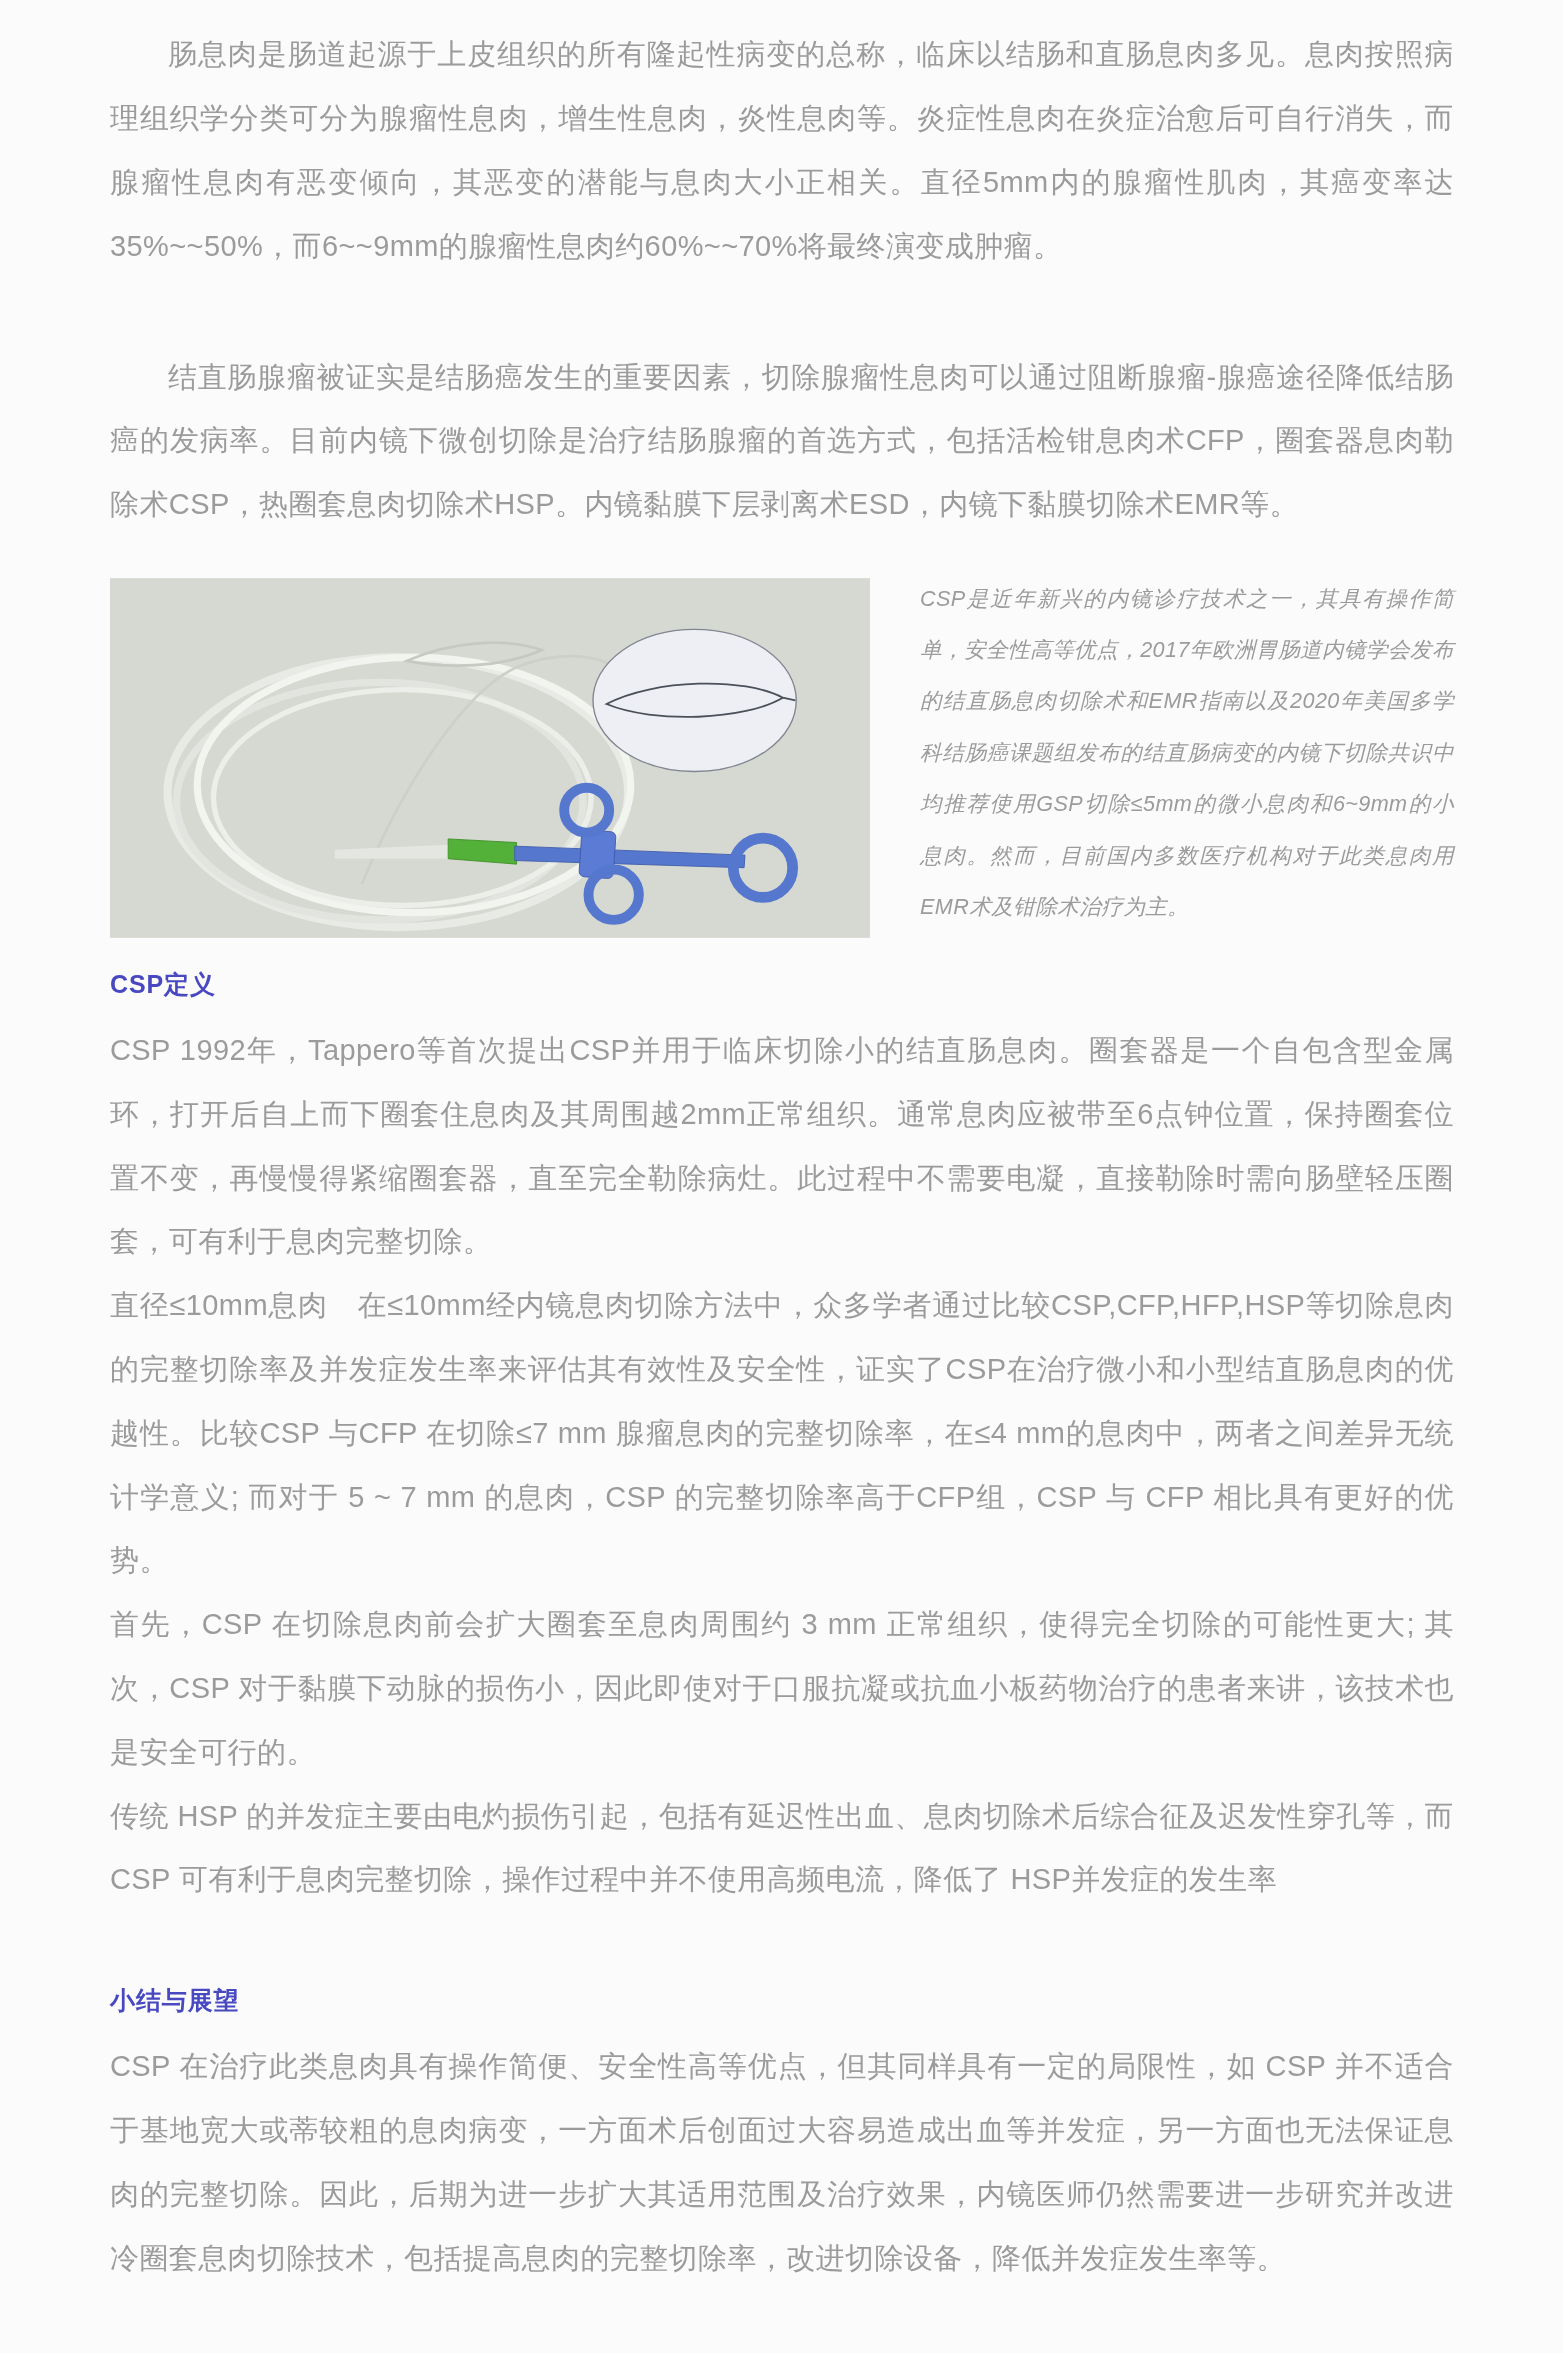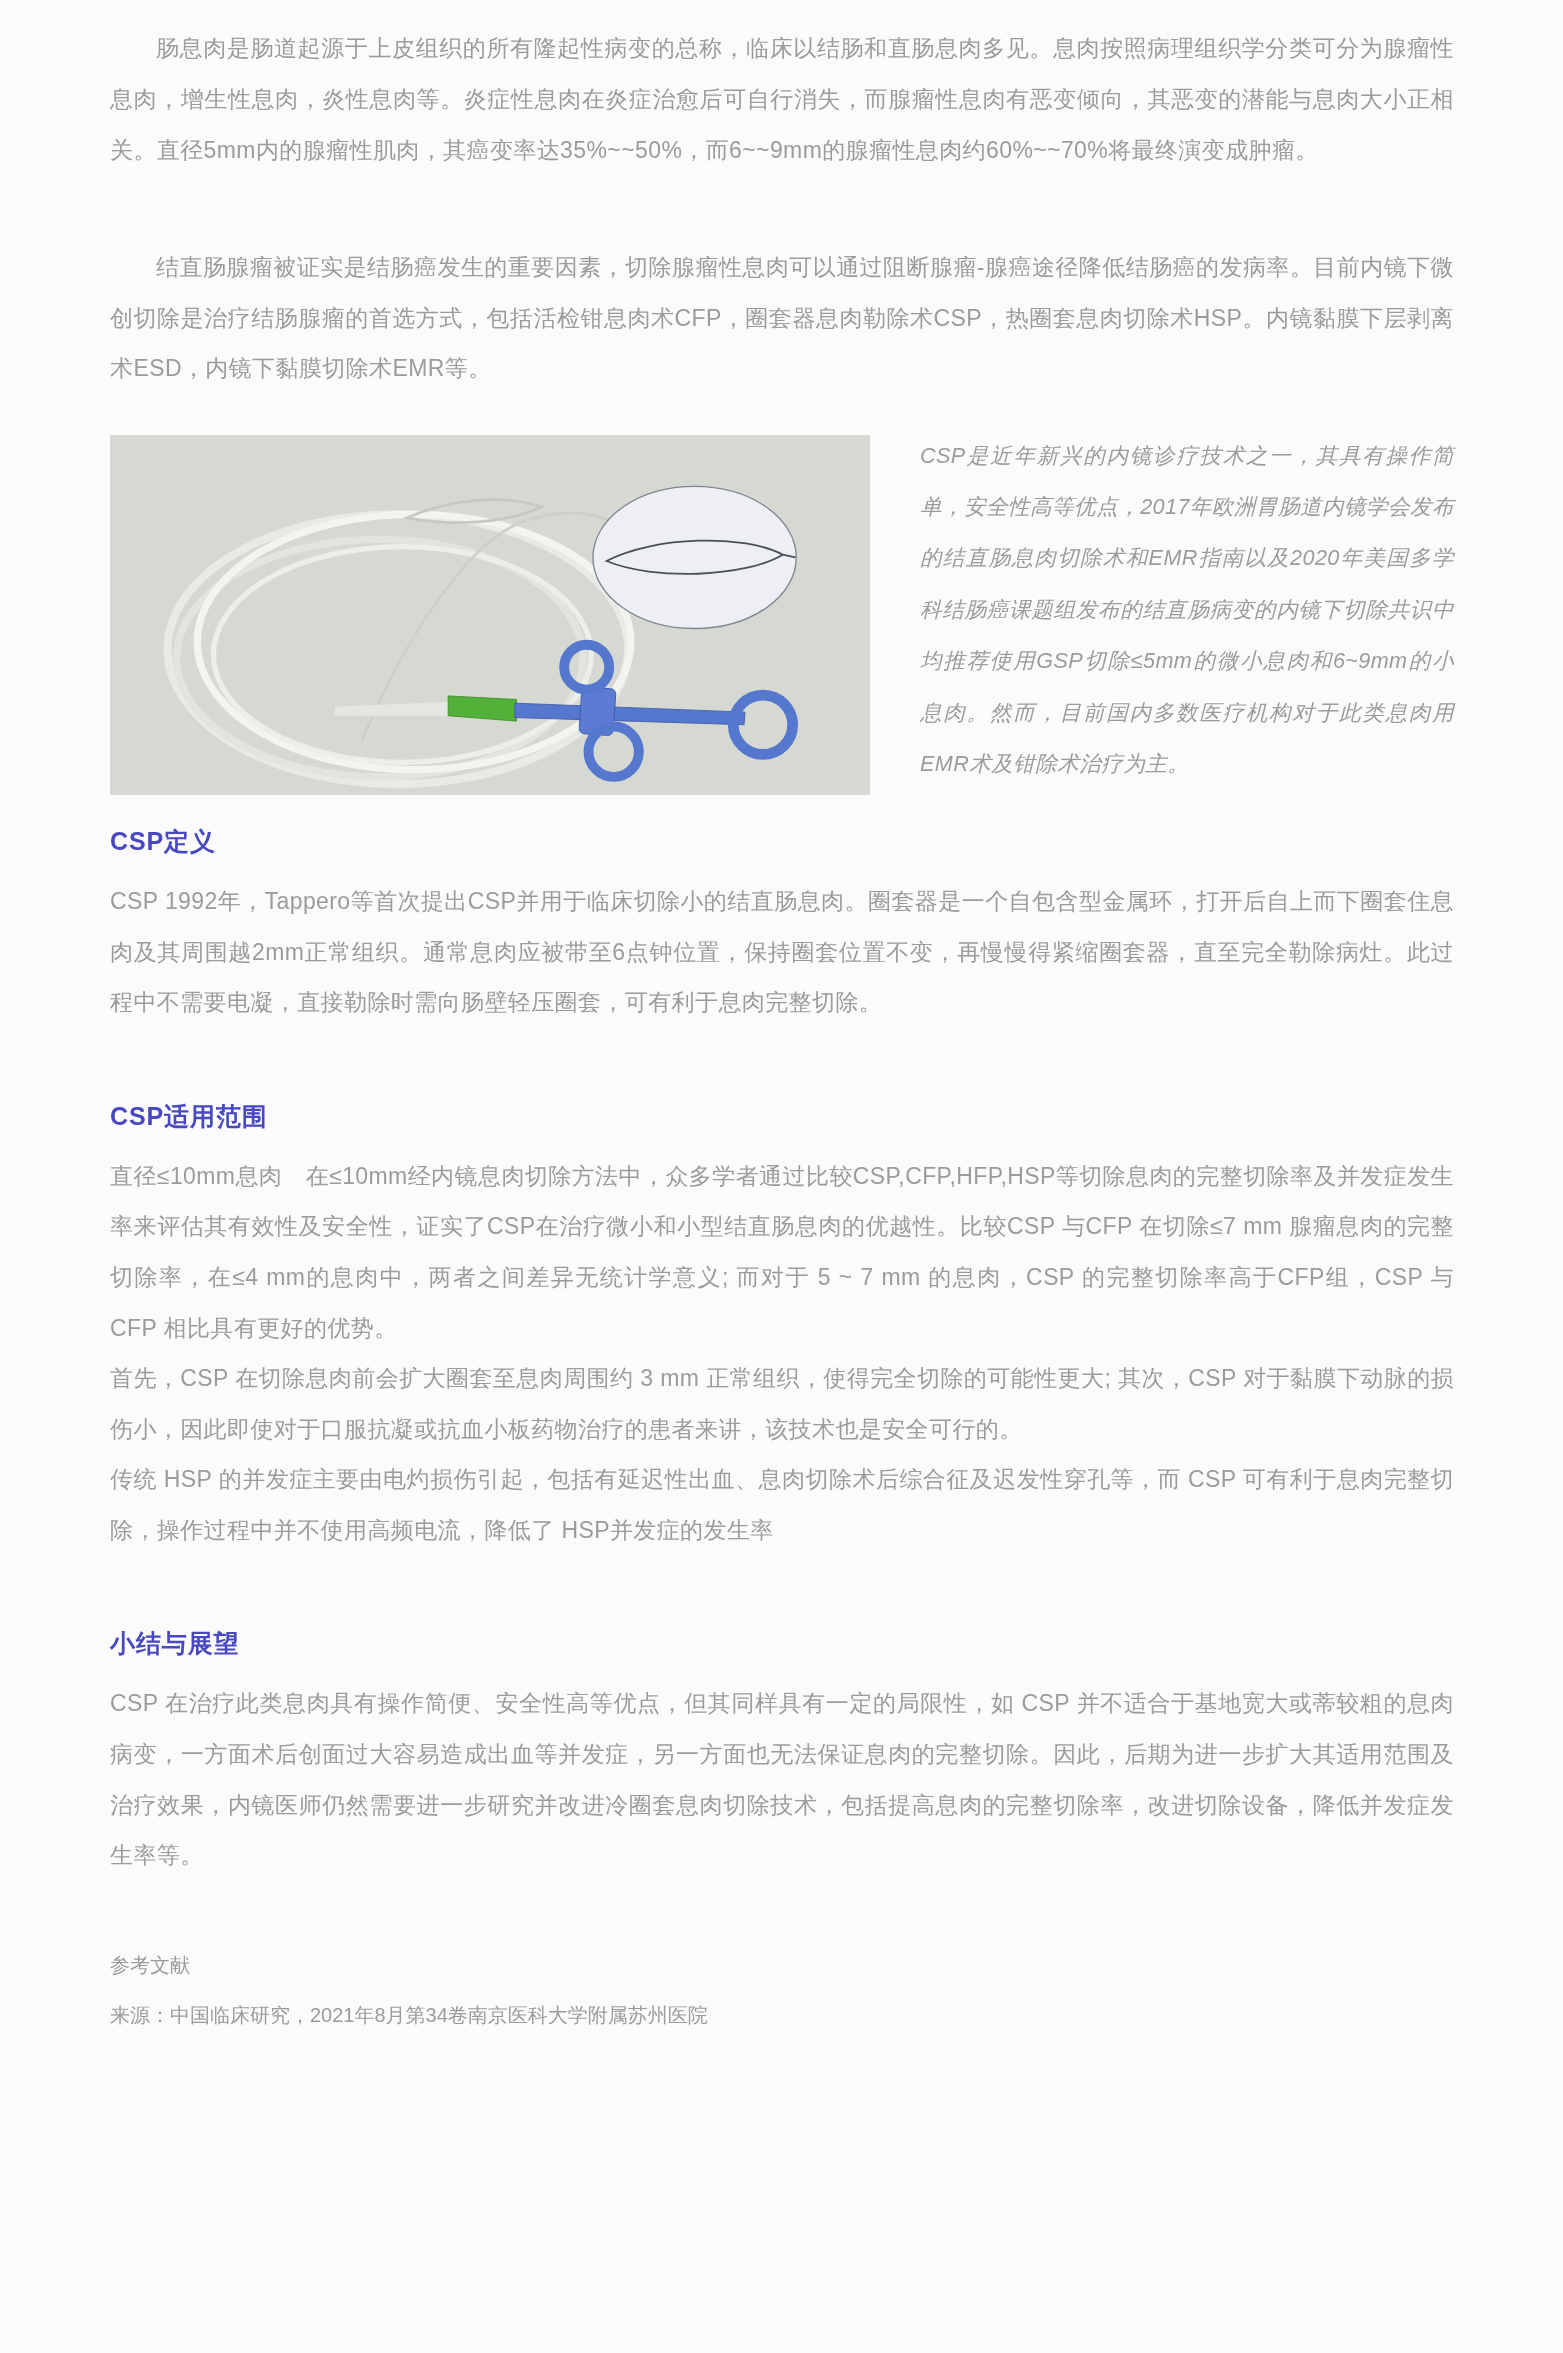--- a/index.html
+++ b/index.html
@@ -7,21 +7,21 @@
   body {
     width: 1564px;
     min-height: 2354px;
     font-family: "Liberation Sans", "DejaVu Sans", sans-serif;
     color: var(--text-color, #9b9b9b);
     background: var(--page-bg, #fbfbfb);
   }
   .page { padding: 23.4px 110px 63px 110px; }
 
   .body-p {
-    font-size: 23px;
+    font-size: 29px;
     line-height: 2.2;
     text-align: justify;
     letter-spacing: 0.4px;
   }
   .indent { text-indent: 2em; }
   .p2-gap { margin-top: 67px; }
 
   .figure-row {
     display: flex;
     gap: 50px;
@@ -99,21 +99,20 @@
     </div>
     <p class="figure-text">CSP是近年新兴的内镜诊疗技术之一，其具有操作简单，安全性高等优点，2017年欧洲胃肠道内镜学会发布的结直肠息肉切除术和EMR指南以及2020年美国多学科结肠癌课题组发布的结直肠病变的内镜下切除共识中均推荐使用GSP切除≤5mm的微小息肉和6~9mm的小息肉。然而，目前国内多数医疗机构对于此类息肉用EMR术及钳除术治疗为主。</p>
   </div>
 
   <section class="first">
     <h2 class="heading">CSP定义</h2>
     <p class="body-p">CSP 1992年，Tappero等首次提出CSP并用于临床切除小的结直肠息肉。圈套器是一个自包含型金属环，打开后自上而下圈套住息肉及其周围越2mm正常组织。通常息肉应被带至6点钟位置，保持圈套位置不变，再慢慢得紧缩圈套器，直至完全勒除病灶。此过程中不需要电凝，直接勒除时需向肠壁轻压圈套，可有利于息肉完整切除。</p>
   </section>
 
   <section>
-    <h2 class="heading">CSP适用范围</h2>
     <p class="body-p">直径≤10mm息肉　在≤10mm经内镜息肉切除方法中，众多学者通过比较CSP,CFP,HFP,HSP等切除息肉的完整切除率及并发症发生率来评估其有效性及安全性，证实了CSP在治疗微小和小型结直肠息肉的优越性。比较CSP 与CFP 在切除≤7 mm 腺瘤息肉的完整切除率，在≤4 mm的息肉中，两者之间差异无统计学意义; 而对于 5 ~ 7 mm 的息肉，CSP 的完整切除率高于CFP组，CSP 与 CFP 相比具有更好的优势。</p>
     <p class="body-p">首先，CSP 在切除息肉前会扩大圈套至息肉周围约 3 mm 正常组织，使得完全切除的可能性更大; 其次，CSP 对于黏膜下动脉的损伤小，因此即使对于口服抗凝或抗血小板药物治疗的患者来讲，该技术也是安全可行的。</p>
   </section>
 
 
   <section>
     <p class="body-p">传统 HSP 的并发症主要由电灼损伤引起，包括有延迟性出血、息肉切除术后综合征及迟发性穿孔等，而 CSP 可有利于息肉完整切除，操作过程中并不使用高频电流，降低了 HSP并发症的发生率</p>
   </section>
 
   <section>

